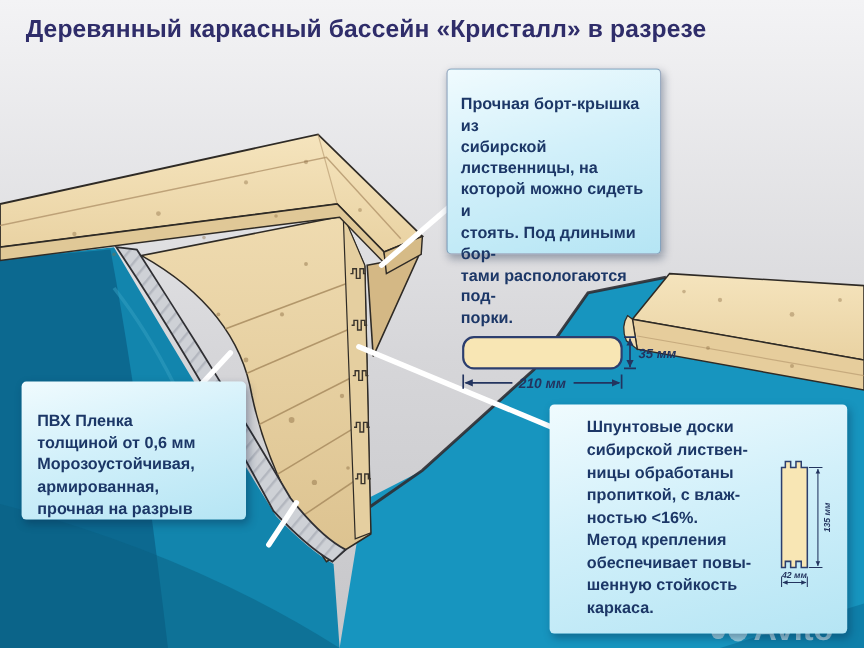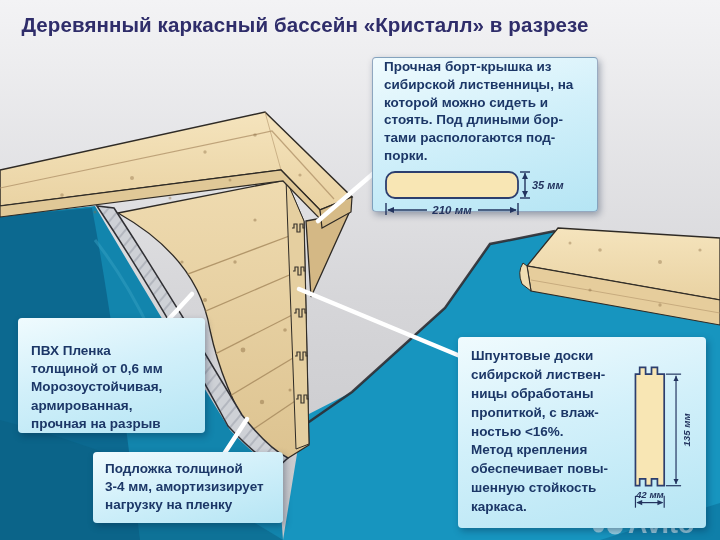--- a/index.html
+++ b/index.html
@@ -14,24 +14,24 @@
   .box{
     position:absolute;
     background:linear-gradient(165deg,#f0fbfe 0%,#d2f0fa 45%,#b5e5f4 100%);
     border-radius:4px;
     box-shadow:2px 3px 7px rgba(10,30,60,.35);
     color:#1c3767;
     font-size:13.5px;font-weight:600;line-height:1.32;
   }
   .box p{margin:0;white-space:pre-line;}
   .box b{font-weight:800;}
-  .box-bort{left:372px;top:57px;width:226px;height:155px;padding:0 11px;box-sizing:border-box;border:1px solid rgba(55,75,120,.45);}
+  .box-bort{left:372px;top:57px;width:179px;height:155px;padding:20px 11px;box-sizing:border-box;border:1px solid rgba(55,75,120,.45);}
   .box-pvh{left:18px;top:318px;width:187px;height:115px;padding:24px 13px;box-sizing:border-box;line-height:1.35;}
   .box-podlozhka{left:93px;top:452px;width:190px;height:71px;padding:8px 12px;box-sizing:border-box;}
-  .box-shpunt{left:458px;top:337px;width:248px;height:191px;padding:10px 8px 10px 13px;box-sizing:border-box;display:flex;gap:4px;line-height:1.4;}
+  .box-shpunt{left:458px;top:337px;width:248px;height:191px;padding:10px 8px 10px 31px;box-sizing:border-box;display:flex;gap:4px;line-height:1.4;}
   .box-shpunt .txt{flex:0 0 152px;}
   .dim-svg{display:block;}
   .dim-label{font-style:italic;font-weight:700;fill:#23345f;}
 </style>
 </head>
 <body>
 
 <div class="stage">
 
   <svg class="scene" width="720" height="540" viewBox="0 0 720 540">
@@ -195,25 +195,20 @@
   </div>
 
   <div class="box box-pvh">
     <p><b>ПВХ Пленка</b><span>
 толщиной от 0,6 мм
 Морозоустойчивая,
 армированная,
 прочная на разрыв</span></p>
   </div>
 
-  <div class="box box-podlozhka">
-    <p><b>Подложка</b><span> толщиной
-3-4 мм, амортизизирует
-нагрузку на пленку</span></p>
-  </div>
 
   <div class="box box-shpunt">
     <p class="txt">Шпунтовые доски
 сибирской листвен-
 ницы обработаны
 пропиткой, с влаж-
 ностью &lt;16%.
 Метод крепления
 обеспечивает повы-
 шенную стойкость

